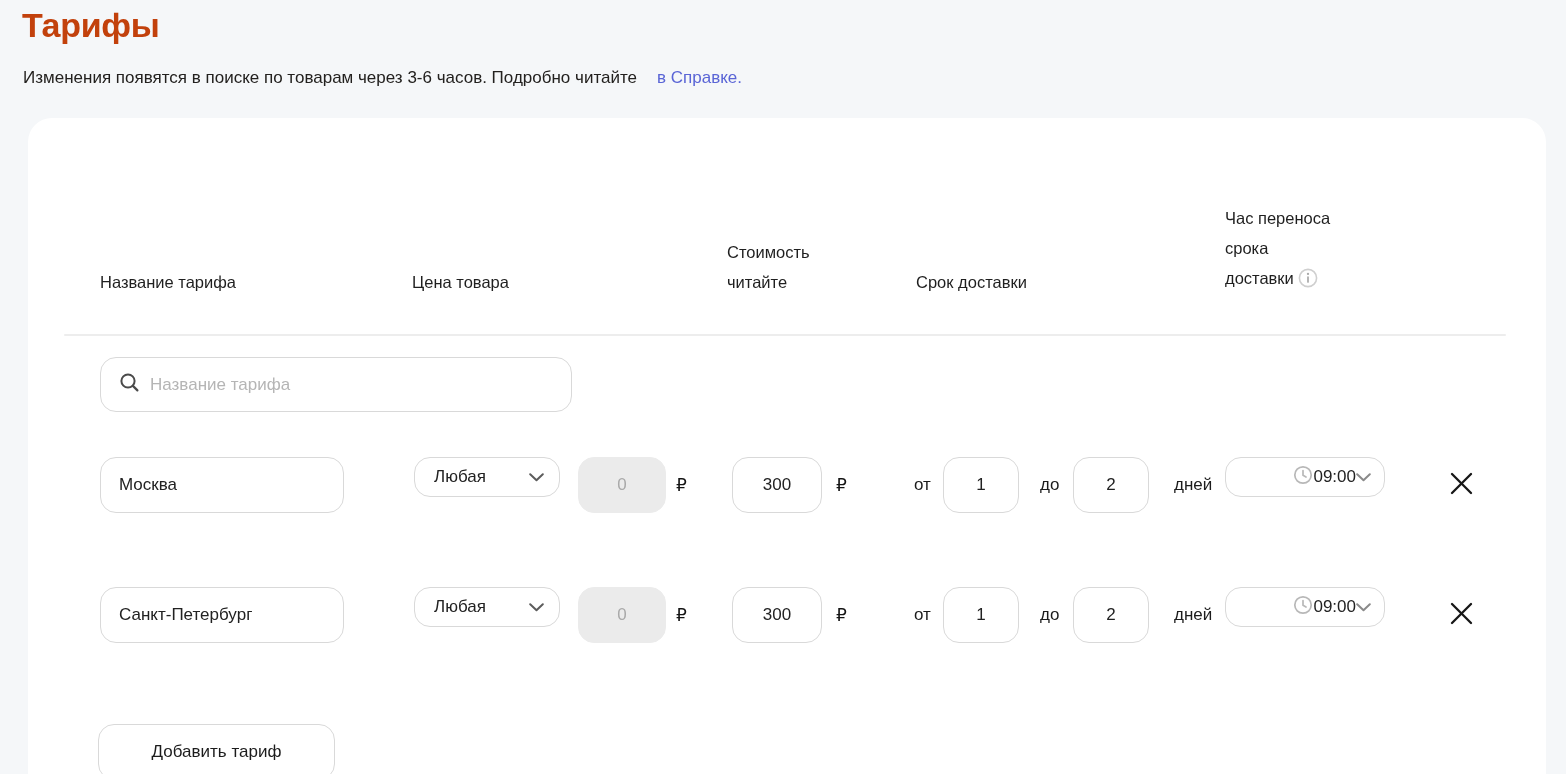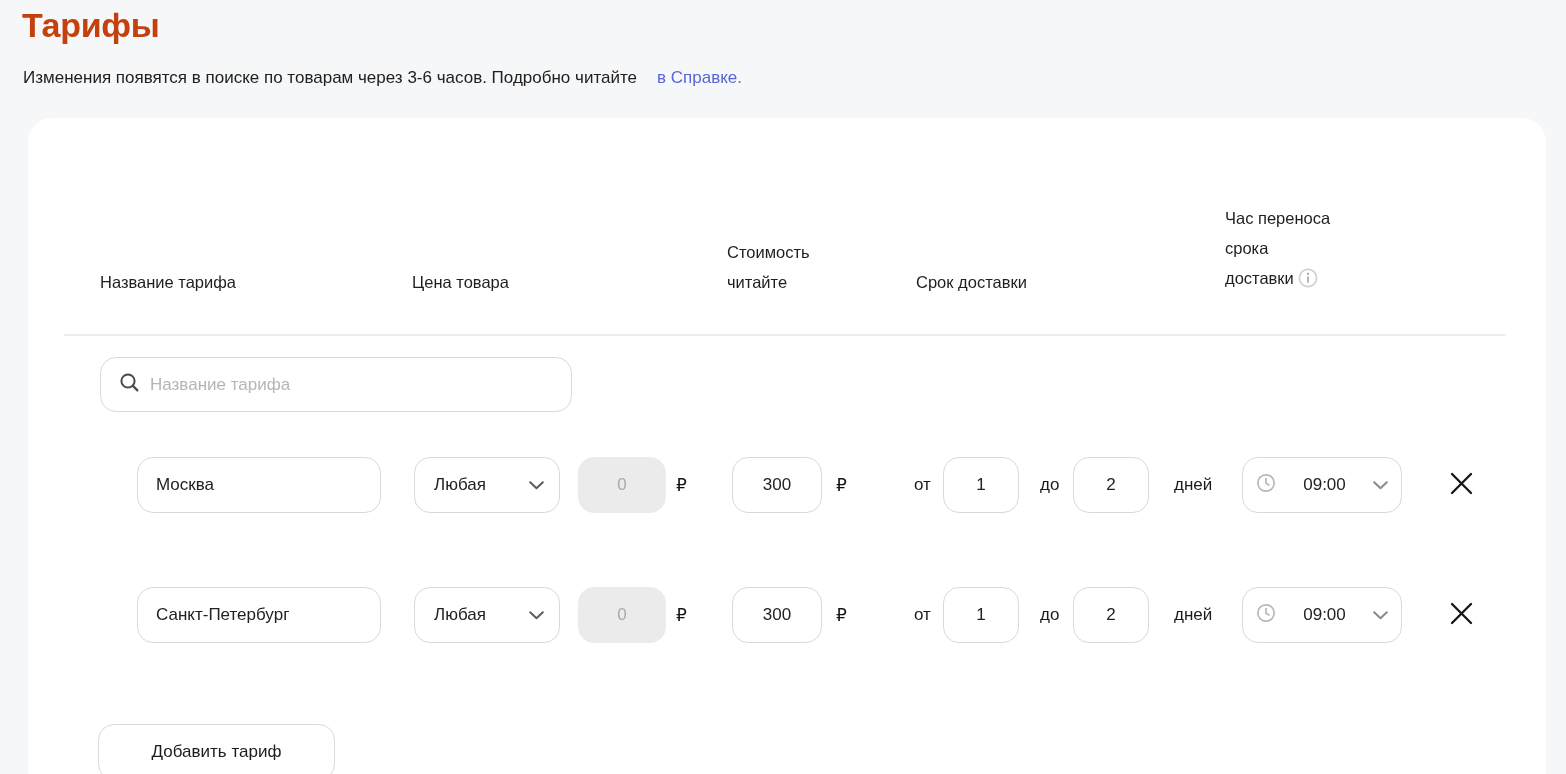--- a/index.html
+++ b/index.html
@@ -54,46 +54,46 @@
     border:none; outline:none; flex:1; margin-left:10px;
     font-size:17px; font-family:inherit; color:#1f1f1f; background:transparent;
   }
   .search-box input::placeholder { color:#b5b5b5; }
 
   .inp {
     position:absolute; top:0; height:56px;
     border:1px solid #d9d9d9; border-radius:16px; background:#fff;
     font-size:17px; font-family:inherit; color:#222; outline:none; text-align:center;
   }
-  .inp-name { left:72px; width:244px; text-align:left; padding:0 18px;margin-left:37px; }
+  .inp-name { left:72px; width:244px; text-align:left; padding:0 18px; }
   .inp-zero {
     left:550px; width:88px; background:#ebebeb; border-color:#ebebeb; color:#a9a9a9;
   }
   .inp-cost { left:704px; width:90px; }
   .inp-from { left:915px; width:76px; }
   .inp-to   { left:1045px; width:76px; }
 
   .lbl {
     position:absolute; top:0; height:56px; display:flex; align-items:center;
     font-size:17px; color:#1c1c1c;
   }
   .rub { font-weight:500; color:#141414; }
   .rub-1 { left:648px; }
   .rub-2 { left:808px; }
   .lbl-from { left:886px; }
   .lbl-to { left:1012px; }
   .lbl-days { left:1146px; }
 
   .select {
-    position:absolute; top:0; height:56px; background:#fff;
+    position:absolute; top:0; height:40px; background:#fff;
     border:1px solid #d9d9d9; border-radius:16px; cursor:pointer;
     display:flex; align-items:center; font-size:17px; color:#222;
   }
   .select-price { left:386px; width:146px; padding:0 15px 0 19px; justify-content:space-between; }
-  .select-time  { left:1197px; width:160px; padding:16px 13px; justify-content:space-between;margin-left:17px; }
+  .select-time  { left:1197px; width:160px; padding:16px 13px; justify-content:flex-end; }
 
   .remove-btn {
     position:absolute; left:1416px; top:11px; width:34px; height:34px;
     background:none; border:none; cursor:pointer;
     display:flex; align-items:center; justify-content:center;
   }
 
   .btn {
     position:absolute; top:0; height:56px; border-radius:16px;
     font-size:17px; font-family:inherit; color:#1c1c1c; cursor:pointer;

